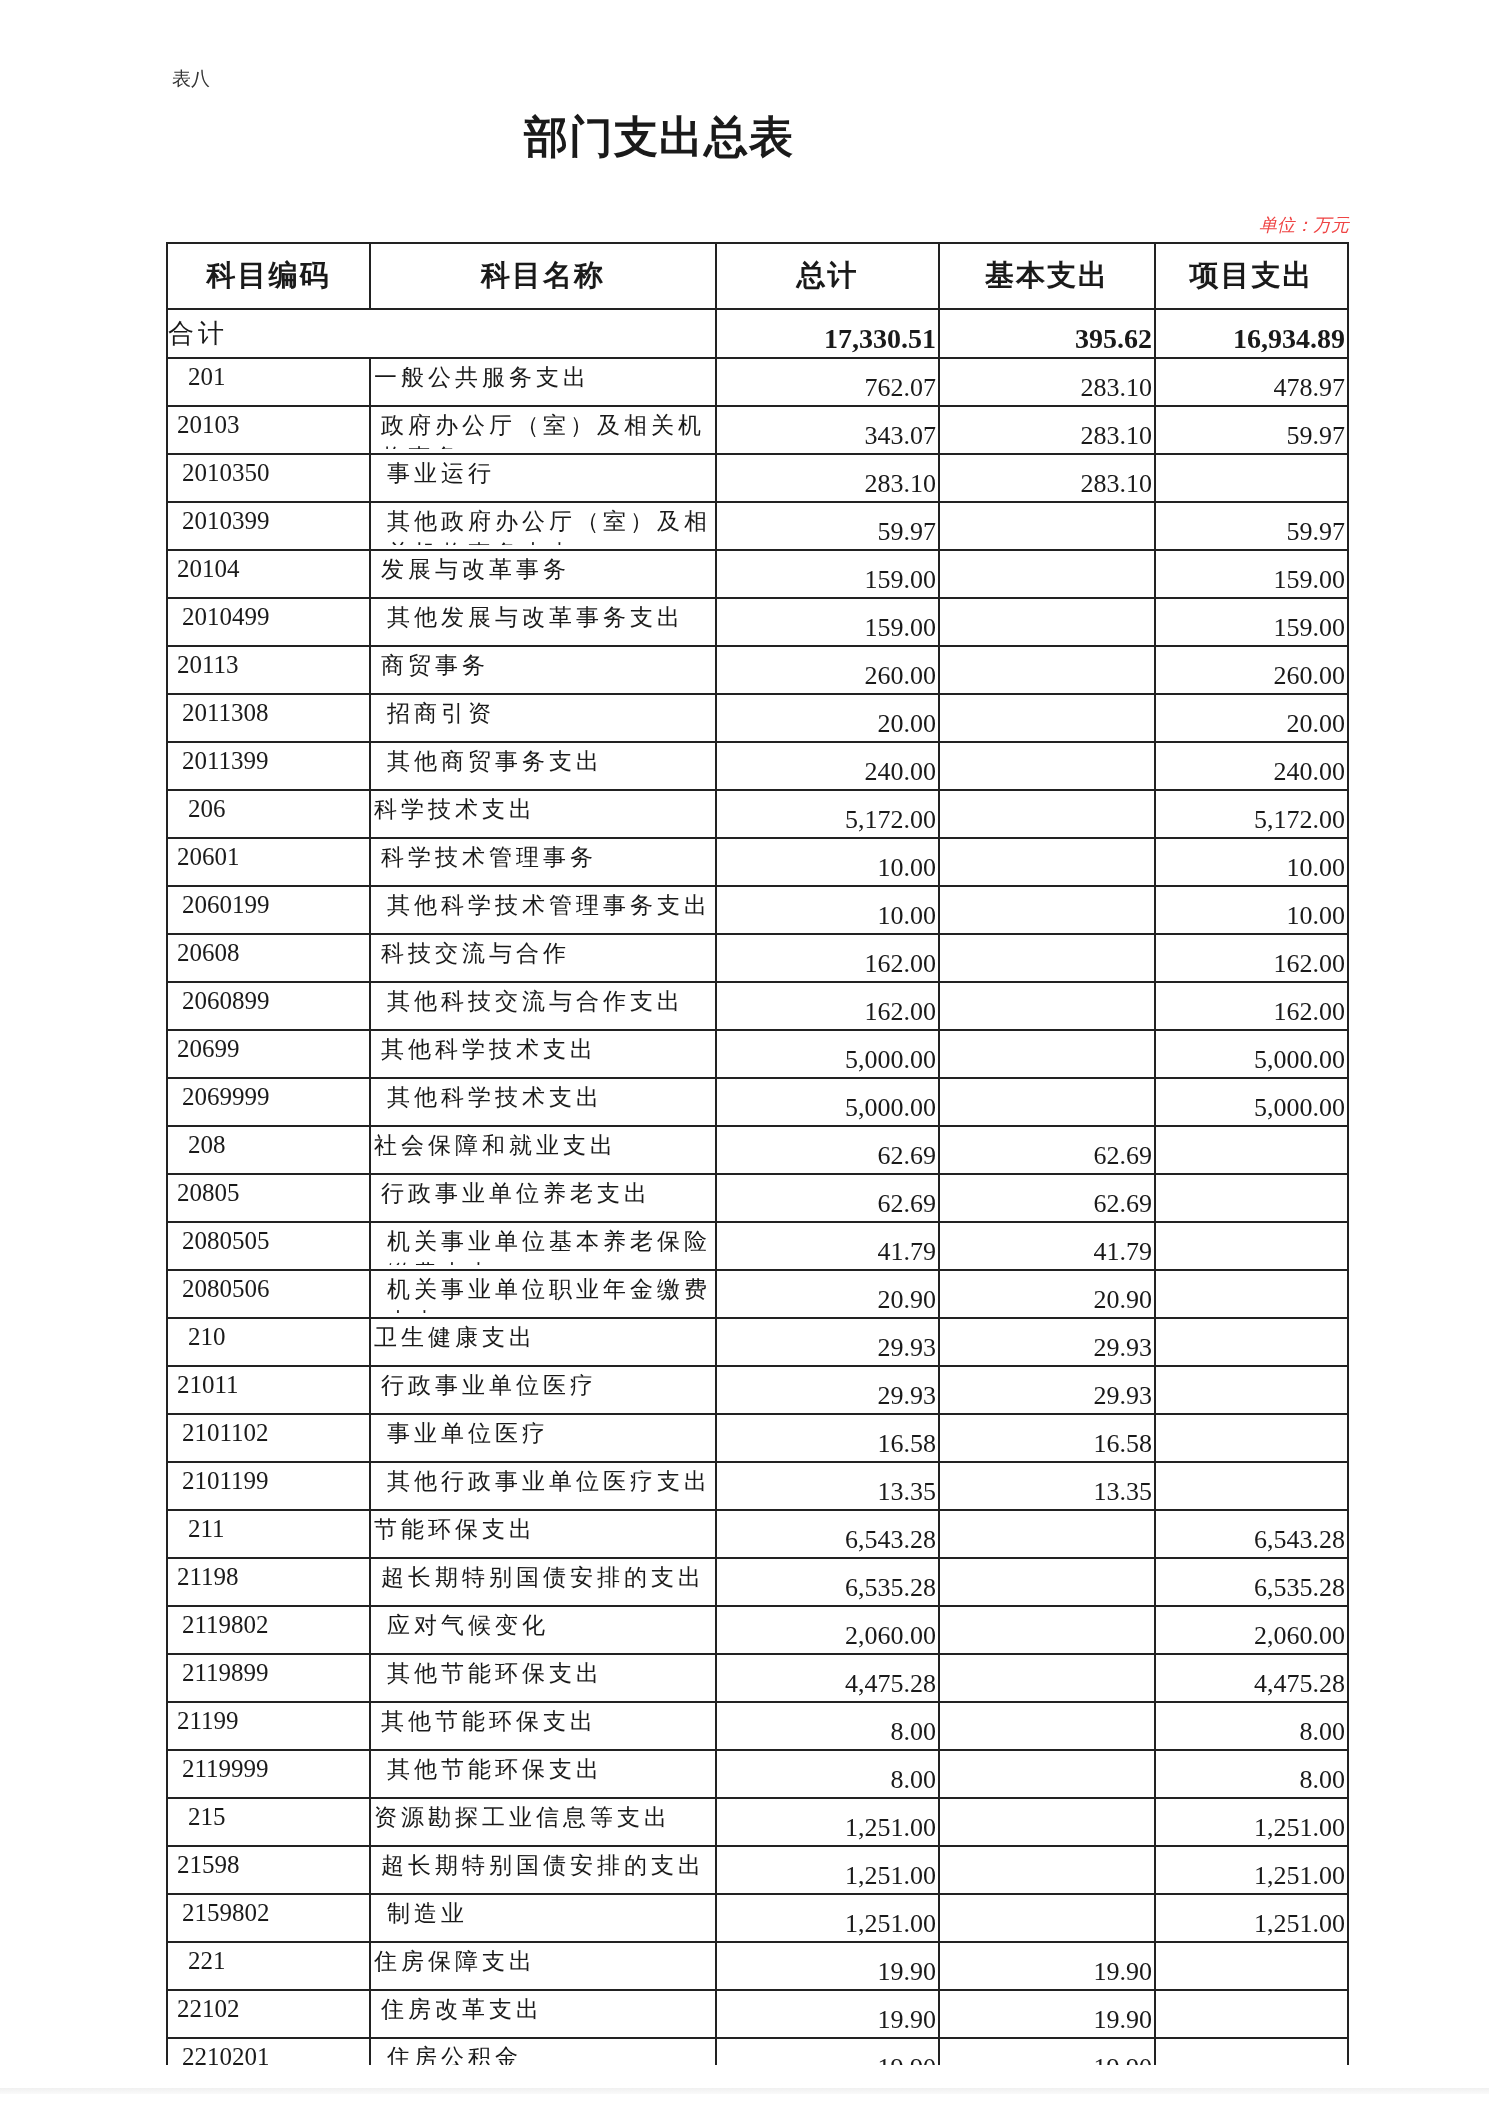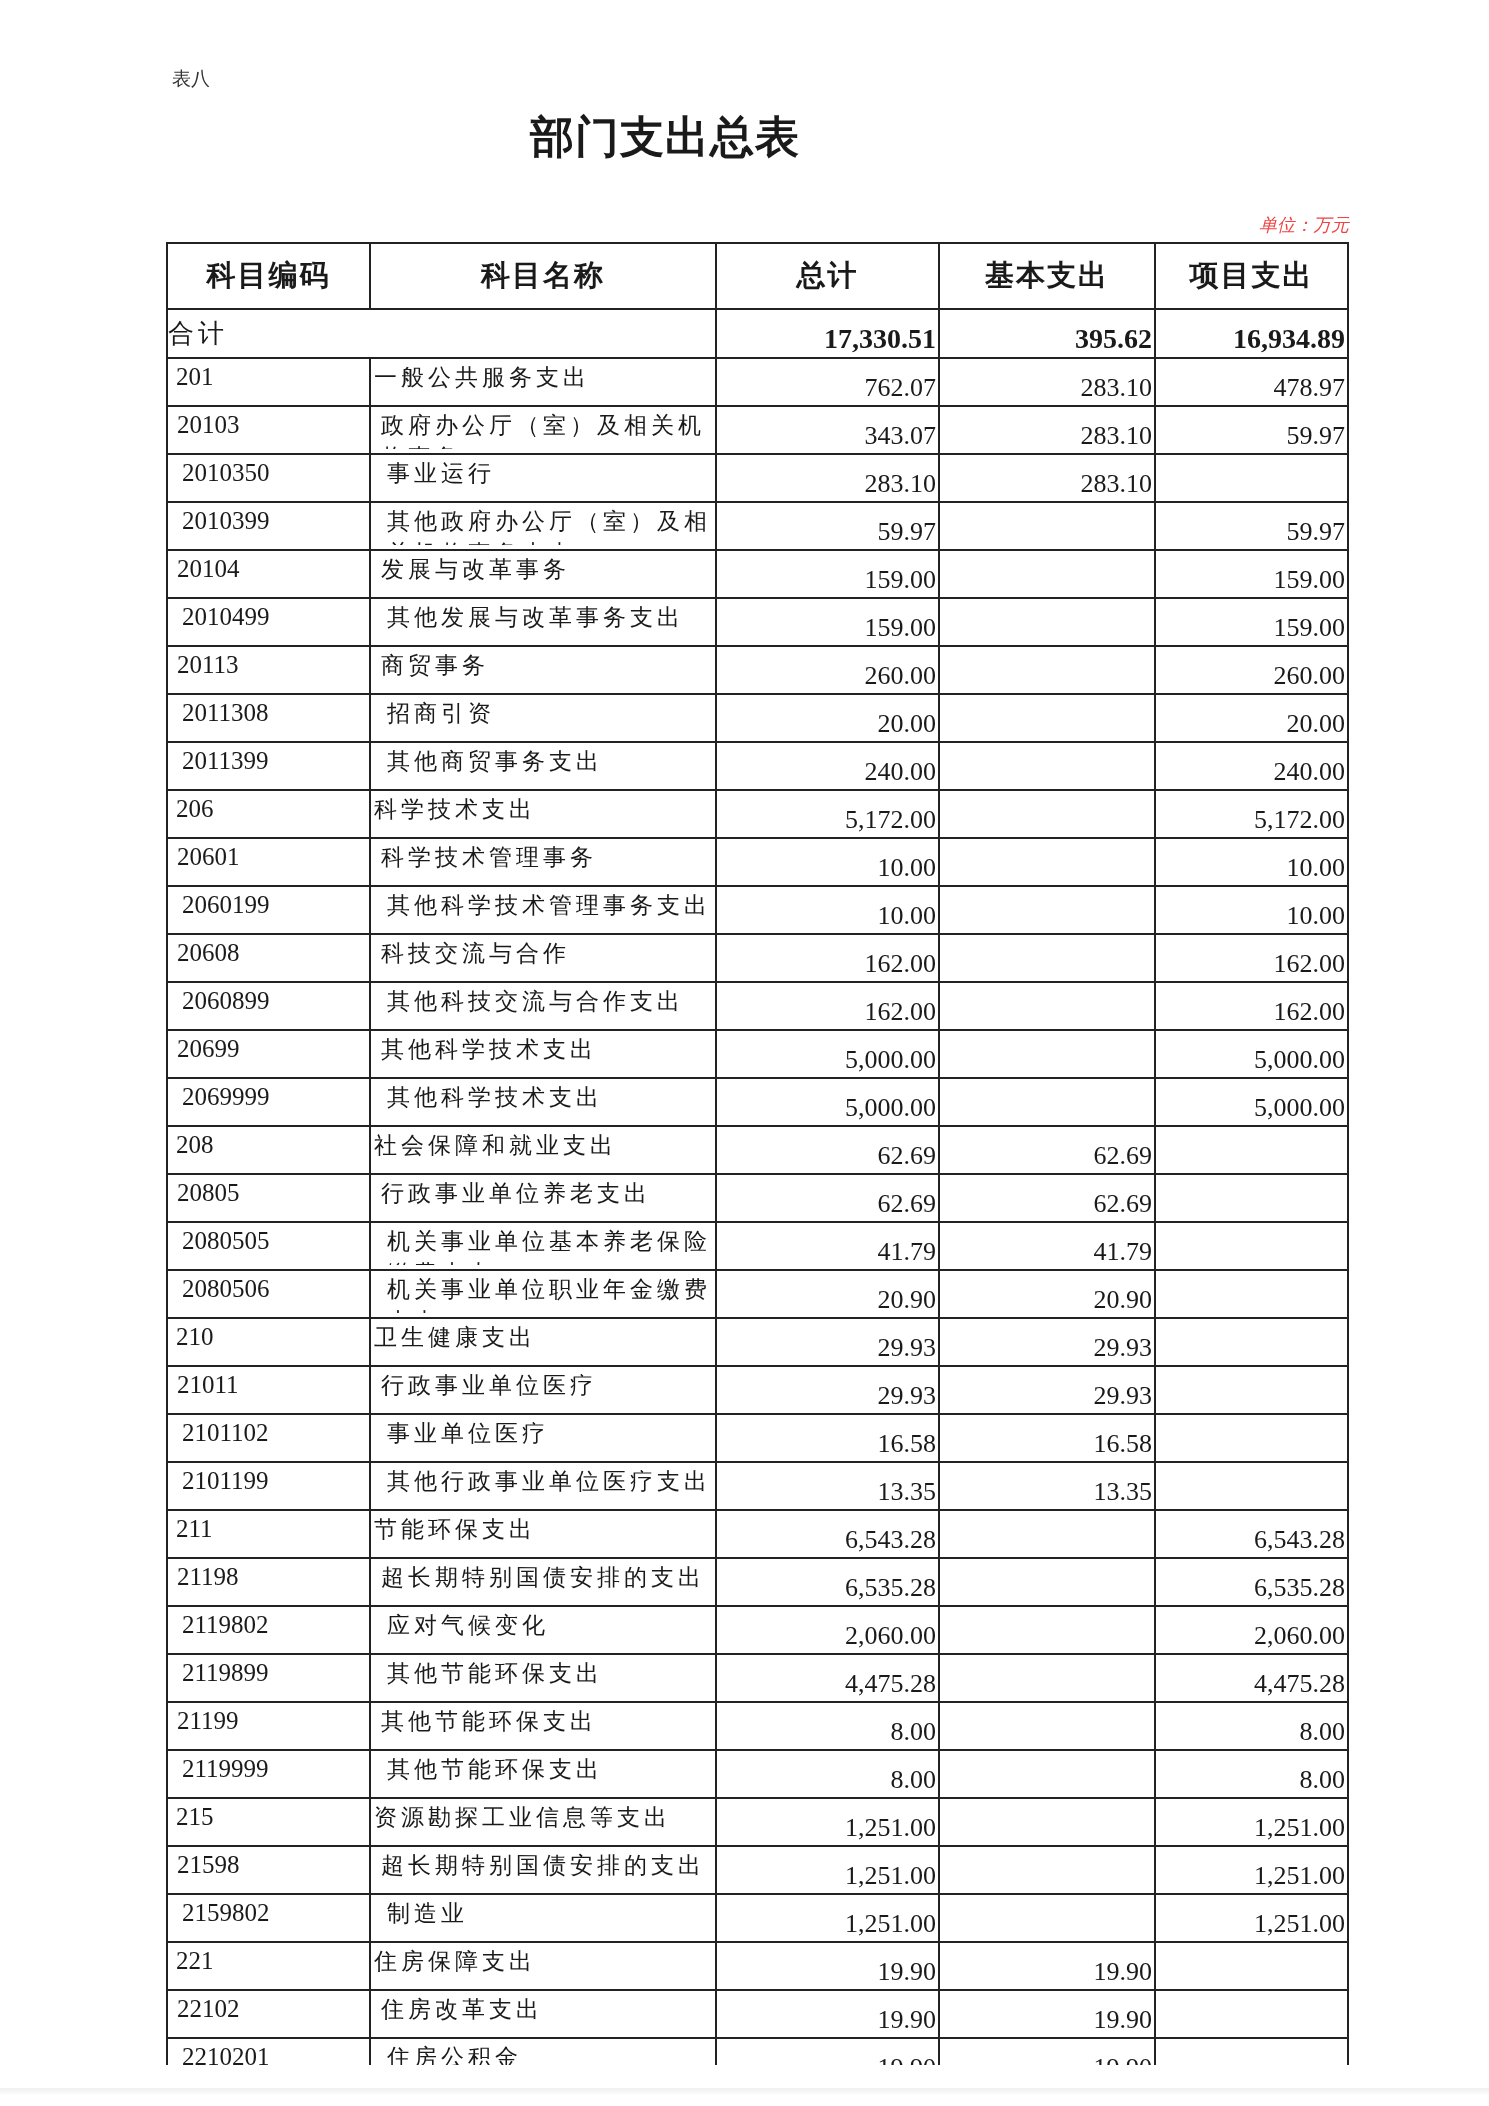--- a/index.html
+++ b/index.html
@@ -5,34 +5,33 @@
   html, body { margin: 0; padding: 0; }
   body {
     width: 1489px; height: 2106px; background: #ffffff; position: relative; overflow: hidden;
     font-family: "DejaVu Serif", "Liberation Serif", serif; color: #1a1a1a;
   }
   .table-label { position: absolute; left: 172px; top: 66px; font-size: 19px; color: #333; text-align: right; }
   .page-title {
     position: absolute; left: 0; width: 1288px; top: 108px; text-align: center;
     font-size: 44px; font-weight: bold; letter-spacing: 1px; padding-left: 30px; box-sizing: border-box;
     font-family: "DejaVu Serif", serif;
-    margin-left: 6px;
   }
   .unit-label { position: absolute; right: 140px; top: 213px; font-size: 18px; color: #ef4444; font-style: italic; }
   .table-clip { position: absolute; left: 166px; top: 242px; width: 1263px; height: 1823px; overflow: hidden; }
   table { border-collapse: collapse; table-layout: fixed; width: 1181px; }
   col.c1 { width: 203px; } col.c2 { width: 346px; } col.c3 { width: 223px; } col.c4 { width: 216px; } col.c5 { width: 193px; }
   td, th { border: 2px solid #222; padding: 0; overflow: hidden; white-space: nowrap; }
   th { height: 64px; font-size: 29px; font-weight: bold; font-family: "DejaVu Sans", sans-serif; text-align: center; letter-spacing: 2px; }
   tr.total td { height: 45px; font-size: 26px; }
   tr.total td.label { text-align: left; font-family: "DejaVu Sans", sans-serif; letter-spacing: 4px; padding-right: 190px; }
   tr.total td.num { font-weight: bold; text-align: right; padding-right: 2px; font-family: "Liberation Serif", serif; font-size: 28px; }
   tr.row td { height: 42px; }
   td.code { font-family: "Liberation Serif", serif; font-size: 25px; text-align: left; vertical-align: top; padding-top: 4px; }
-  td.code.l1 { padding-left: 8px; } td.code.l2 { padding-left: 9px; } td.code.l3 { padding-left: 14px; }
+  td.code.l1 { padding-left: 20px; } td.code.l2 { padding-left: 9px; } td.code.l3 { padding-left: 14px; }
   td.name { font-family: "DejaVu Sans", sans-serif; font-size: 23px; letter-spacing: 4px; vertical-align: top; white-space: normal; line-height: 32px; }
   td.name .txt { display: block; height: 40px; overflow: hidden; padding-top: 2px; }
   td.name.l1 .txt { padding-left: 3px; } td.name.l2 .txt { padding-left: 10px; } td.name.l3 .txt { padding-left: 16px; }
   td.num { font-family: "Liberation Serif", serif; font-size: 26px; text-align: right; vertical-align: bottom; padding-right: 2px; padding-bottom: 2px; }
   .bottom-shadow { position: absolute; left: 0; top: 2088px; width: 1489px; height: 6px; background: linear-gradient(#f0f0f0, #fafafa); }
 </style>
 </head>
 <body>
 
 <div class="table-label">表八</div>

